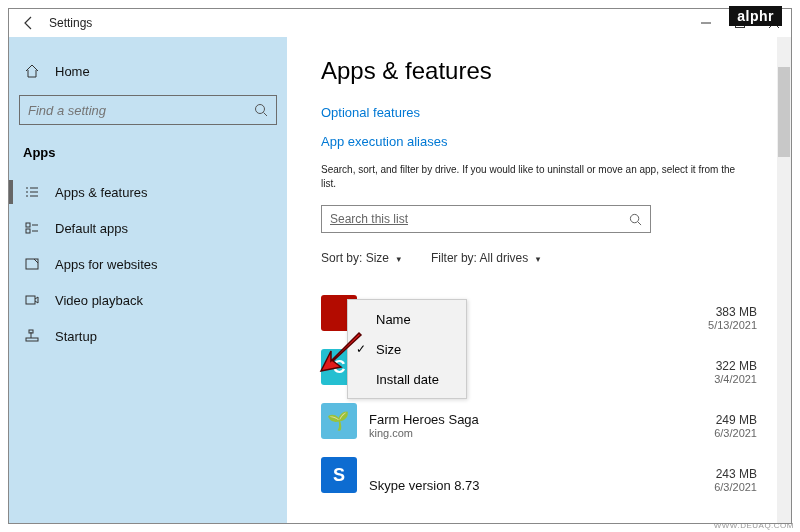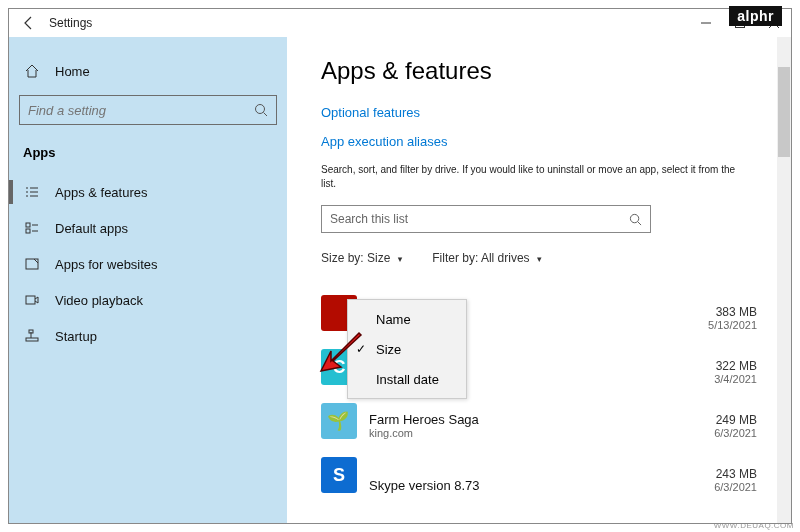--- a/index.html
+++ b/index.html
@@ -18,21 +18,21 @@
   .side-ico { width: 18px; height: 18px; display: flex; align-items: center; justify-content: center; color: #333; }
   .search-wrap { margin: 6px 10px 14px 10px; }
   .search { height: 30px; border: 1px solid #6d6d6d; background: #c4e1f2; display: flex; align-items: center; padding: 0 8px; }
   .search input { flex: 1; border: none; background: transparent; font-size: 13px; outline: none; font-style: italic; color: #555; }
   .section-label { font-size: 13px; font-weight: 600; padding: 6px 14px 14px 14px; }
   .content { flex: 1; padding: 20px 34px 0 34px; position: relative; overflow: hidden; }
   h1 { font-size: 24px; font-weight: 400; margin-bottom: 20px; }
   .link { color: #0078d4; font-size: 13px; display: block; margin-bottom: 14px; cursor: default; }
   .desc { font-size: 10px; color: #222; line-height: 1.4; margin-bottom: 14px; max-width: 420px; }
   .list-search { height: 28px; border: 1px solid #888; width: 330px; display: flex; align-items: center; padding: 0 8px; margin-bottom: 18px; }
-  .list-search span.ph { flex: 1; font-size: 12px; color: #666; }
+  .list-search span.ph { flex: 1; font-size: 12px; color: #666; text-decoration: underline; }
   .sorts { display: flex; gap: 30px; font-size: 12px; color: #333; margin-bottom: 12px; }
   .sorts .val { font-weight: 400; }
   .chev { font-size: 9px; margin-left: 4px; }
   .dropdown { position: absolute; left: 338px; top: 290px; width: 120px; background: #f2f2f2; border: 1px solid #ccc; box-shadow: 1px 1px 4px rgba(0,0,0,0.15); padding: 4px 0; z-index: 10; }
   .dropdown .opt { height: 30px; display: flex; align-items: center; padding-left: 28px; font-size: 13px; position: relative; }
   .dropdown .opt .check { position: absolute; left: 8px; font-size: 12px; }
   .apps { }
   .app-row { display: flex; align-items: flex-end; height: 54px; gap: 12px; }
   .app-ico { width: 36px; height: 36px; border-radius: 3px; display: flex; align-items: center; justify-content: center; color: #fff; font-weight: 600; font-size: 18px; }
   .app-text { flex: 1; }
@@ -170,21 +170,21 @@
         <span>
             <svg width="13" height="13" viewBox="0 0 14 14">
               <circle cx="6" cy="6" r="4.5" stroke="#555" fill="none"></circle>
               <line x1="9.5" y1="9.5" x2="13" y2="13" stroke="#555"></line>
             </svg>
           </span>
       </div>
 
       <div class="sorts">
         <div>
-          <span>Size by:</span>
+          <span>Sort by:</span>
           <span class="val">Size</span>
           <span class="chev">▾</span>
         </div>
         <div>
           <span>Filter by:</span>
           <span class="val">All drives</span>
           <span class="chev">▾</span>
         </div>
       </div>
 

